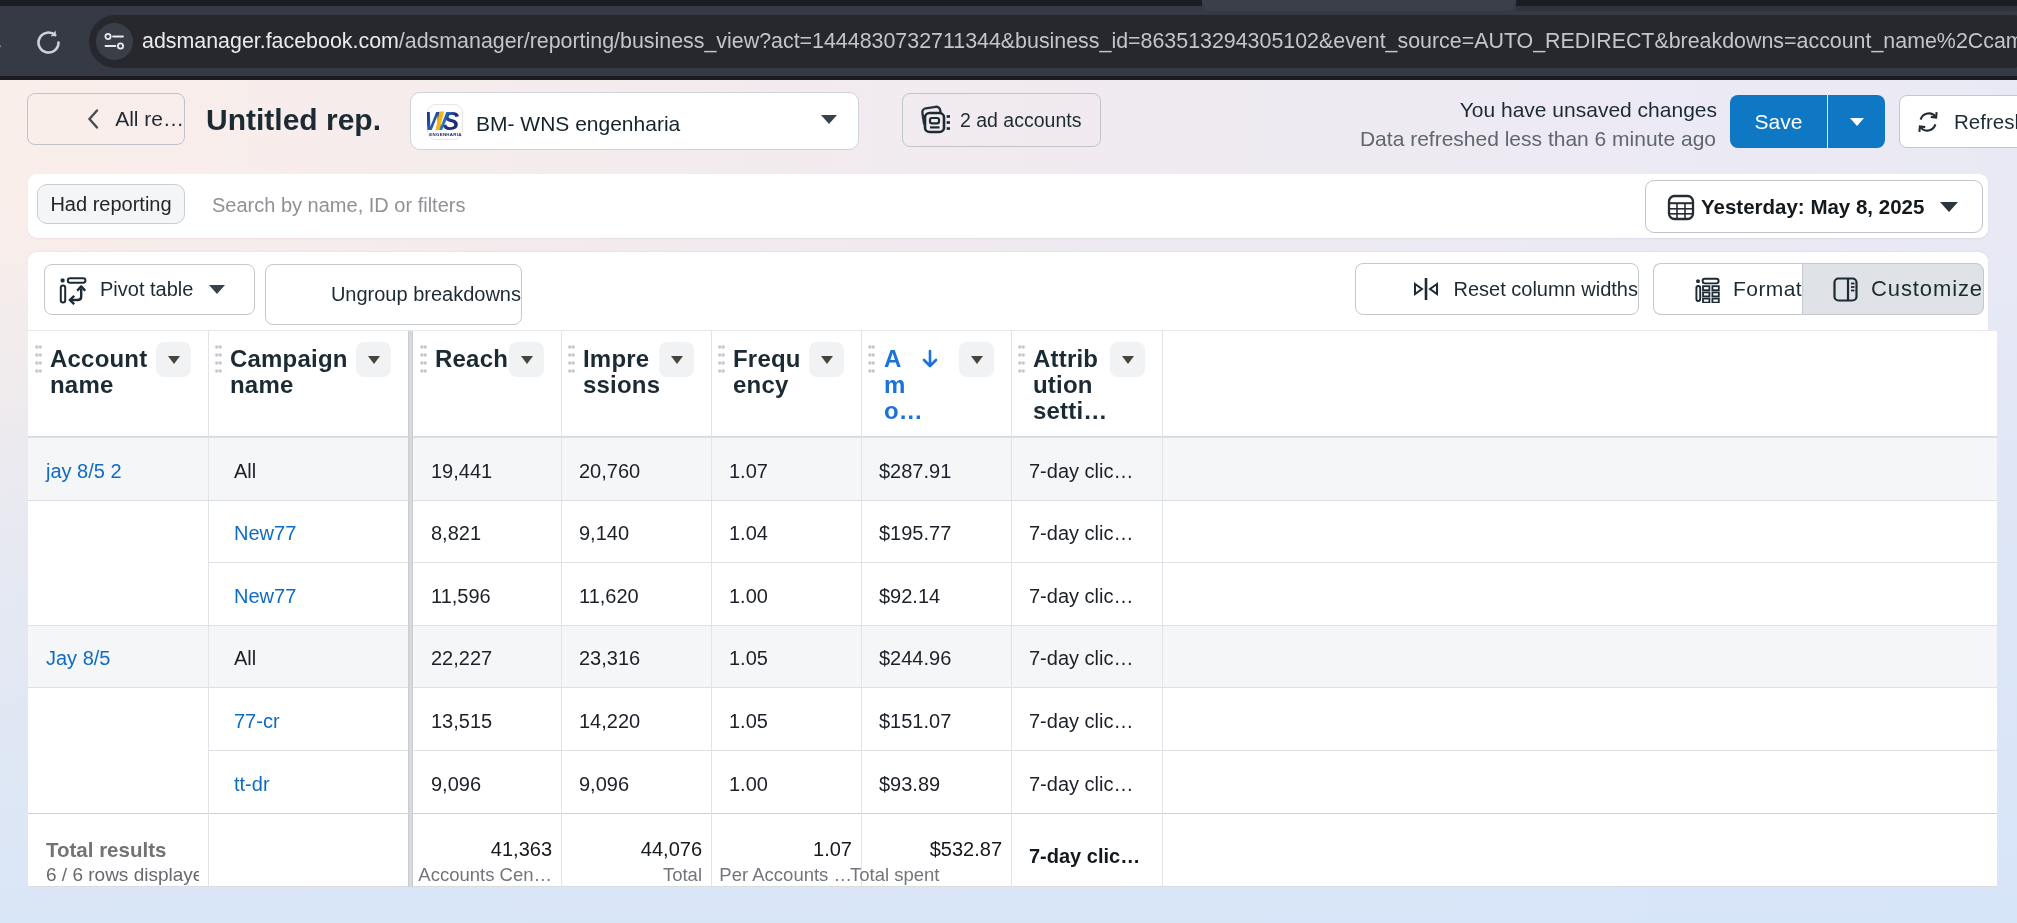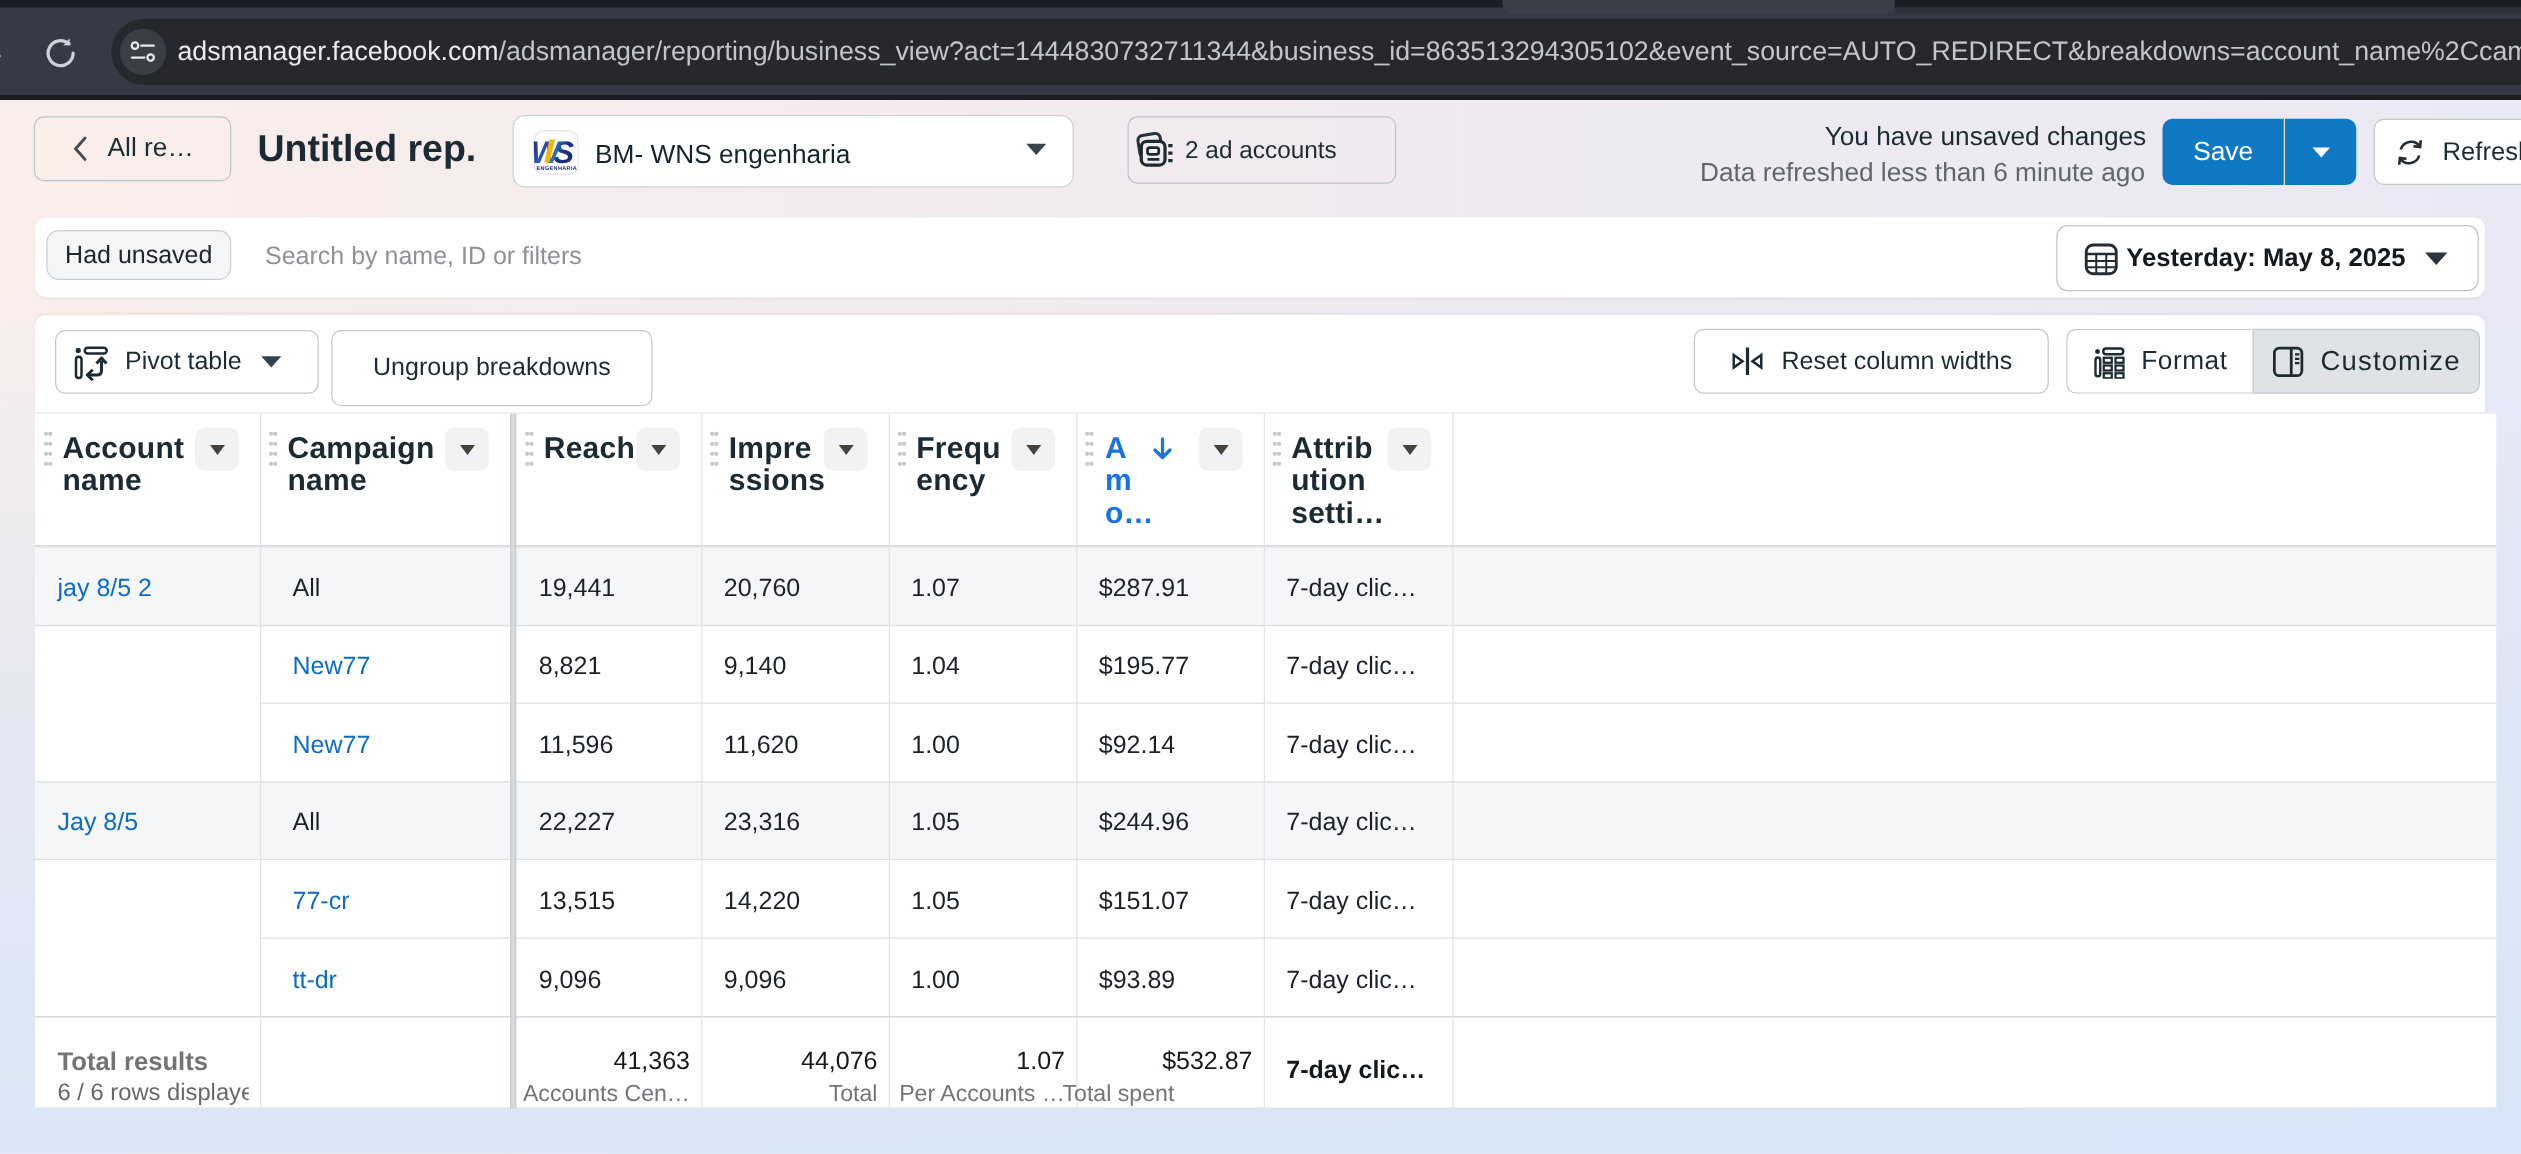--- a/index.html
+++ b/index.html
@@ -1,19 +1,19 @@
 <!DOCTYPE html>
 <html><head>
 <meta charset="utf-8">
 <style>
 *{margin:0;padding:0;box-sizing:border-box}
 html,body{width:2017px;height:923px;overflow:hidden}
 body{font-family:"Liberation Sans",sans-serif;position:relative;background:#fff;color:#1c2b33}
 .abs{position:absolute}
-.btn{position:absolute;background:#fff;border:1px solid #c3c8cd;border-radius:8px;display:flex;align-items:center;justify-content:center;color:#1c2b33}
+.btn{position:absolute;background:#fff;border:1px solid #c3c8cd;border-radius:8px;display:flex;align-items:center;justify-content:flex-end;color:#1c2b33}
 .caret{width:0;height:0;border-left:8px solid transparent;border-right:8px solid transparent;border-top:9px solid #37424a}
 .hchip{position:absolute;width:35px;height:35px;background:#f1f2f4;border-radius:8px;display:flex;align-items:center;justify-content:center}
 .hchip .caret{border-left:6.5px solid transparent;border-right:6.5px solid transparent;border-top:8px solid #46443c}
 .hlabel{position:absolute;font-weight:bold;font-size:24px;line-height:26px;letter-spacing:.2px;color:#1c2b33}
 .cell{position:absolute;font-size:20px;color:#1c2129;display:flex;align-items:center;padding-top:5px}
 .link{color:#0e6cc4}
 </style>
 </head>
 <body>
 
@@ -64,21 +64,21 @@
   </defs>
   <g font-family="Liberation Sans, sans-serif" font-weight="bold" font-style="italic">
     <text x="-2.5" y="26" font-size="25" fill="url(#wg)">W</text>
     <path d="M12.5 7.5 L17 7.5 L12.5 26 L8.5 26 Z" fill="#f4b70d"></path>
     <text x="15.5" y="26" font-size="25" fill="url(#sg)">S</text>
   </g>
   <text x="18.5" y="31.8" font-size="4.4" text-anchor="middle" font-family="Liberation Sans, sans-serif" font-weight="bold" fill="#1b2a66" letter-spacing="0.3">ENGENHARIA</text>
 </svg>
 <div class="abs" style="left:476px;top:112px;font-size:21px;color:#15232b">BM- WNS engenharia</div>
 <div class="abs caret" style="left:821px;top:115px"></div>
-<div class="btn" style="left:902px;top:93px;width:215px;height:54px;background:transparent;border-color:#b9c6cc;justify-content:flex-start;padding-left:3px">
+<div class="btn" style="left:902px;top:93px;width:199px;height:54px;background:transparent;border-color:#b9c6cc;justify-content:flex-start;padding-left:15px">
   <svg width="33" height="32" viewBox="0 0 33 32" style="margin-right:9px">
     <g transform="rotate(-9 14 12)">
         <rect x="5" y="3.5" width="18" height="18" rx="4" fill="none" stroke="#24333b" stroke-width="2.4"></rect>
       </g>
     <rect x="7" y="9" width="19" height="19" rx="4.5" fill="#f1ecf0" stroke="#1c2b33" stroke-width="2.6"></rect>
     <rect x="12" y="14" width="9" height="5.4" rx="1.8" fill="none" stroke="#1c2b33" stroke-width="2.2"></rect>
     <line x1="12" y1="23.4" x2="21.5" y2="23.4" stroke="#1c2b33" stroke-width="2.2"></line>
     <line x1="28.6" y1="12.5" x2="32" y2="12.5" stroke="#1c2b33" stroke-width="2.6"></line>
     <line x1="28.6" y1="18.5" x2="32" y2="18.5" stroke="#1c2b33" stroke-width="2.6"></line>
     <line x1="28.6" y1="24.5" x2="32" y2="24.5" stroke="#1c2b33" stroke-width="2.6"></line>
@@ -95,21 +95,21 @@
   <svg width="26" height="26" viewBox="0 0 26 26" style="margin-right:13px">
     <path d="M5.6 10.6 A8.6 8.6 0 0 1 20.8 8.0" fill="none" stroke="#242c33" stroke-width="2.1"></path>
     <path d="M21.6 3.2 l-0.5 5.4 -5.3 -0.7" fill="none" stroke="#242c33" stroke-width="2.1"></path>
     <path d="M20.4 15.4 A8.6 8.6 0 0 1 5.2 18.0" fill="none" stroke="#242c33" stroke-width="2.1"></path>
     <path d="M4.4 22.8 l0.5 -5.4 5.3 0.7" fill="none" stroke="#242c33" stroke-width="2.1"></path>
   </svg>
   <span style="font-size:20.5px">Refresh</span>
 </div>
 
 <div class="abs" style="left:28px;top:174px;width:1960px;height:64px;background:#fff;border-radius:9px;box-shadow:0 1px 2px rgba(0,0,0,.06)"></div>
-<div class="abs" style="left:37px;top:184px;width:148px;height:40px;background:#f4f5f6;border:1px solid #c9ced2;border-radius:10px;display:flex;align-items:center;justify-content:center;font-size:20px;color:#20262c">Had unsaved</div>
+<div class="abs" style="left:37px;top:184px;width:148px;height:40px;background:#f4f5f6;border:1px solid #c9ced2;border-radius:10px;display:flex;align-items:center;justify-content:center;font-size:20px;color:#20262c">Had reporting</div>
 <div class="abs" style="left:212px;top:194px;font-size:20px;color:#8e9196">Search by name, ID or filters</div>
 <div class="abs" style="left:1645px;top:180px;width:338px;height:53px;border:1px solid #bfc5ca;border-radius:9px;display:flex;align-items:center;padding-left:20px">
   <svg width="30" height="30" viewBox="0 0 30 30">
     <rect x="3" y="4" width="24" height="23" rx="5.5" fill="none" stroke="#252c33" stroke-width="2.3"></rect>
     <line x1="3.5" y1="11.2" x2="26.5" y2="11.2" stroke="#252c33" stroke-width="2"></line>
     <line x1="3.5" y1="16.8" x2="26.5" y2="16.8" stroke="#252c33" stroke-width="1.6"></line>
     <line x1="3.5" y1="21.8" x2="26.5" y2="21.8" stroke="#252c33" stroke-width="1.6"></line>
     <line x1="11" y1="11.2" x2="11" y2="26.5" stroke="#252c33" stroke-width="1.6"></line>
     <line x1="19" y1="11.2" x2="19" y2="26.5" stroke="#252c33" stroke-width="1.6"></line>
   </svg>

